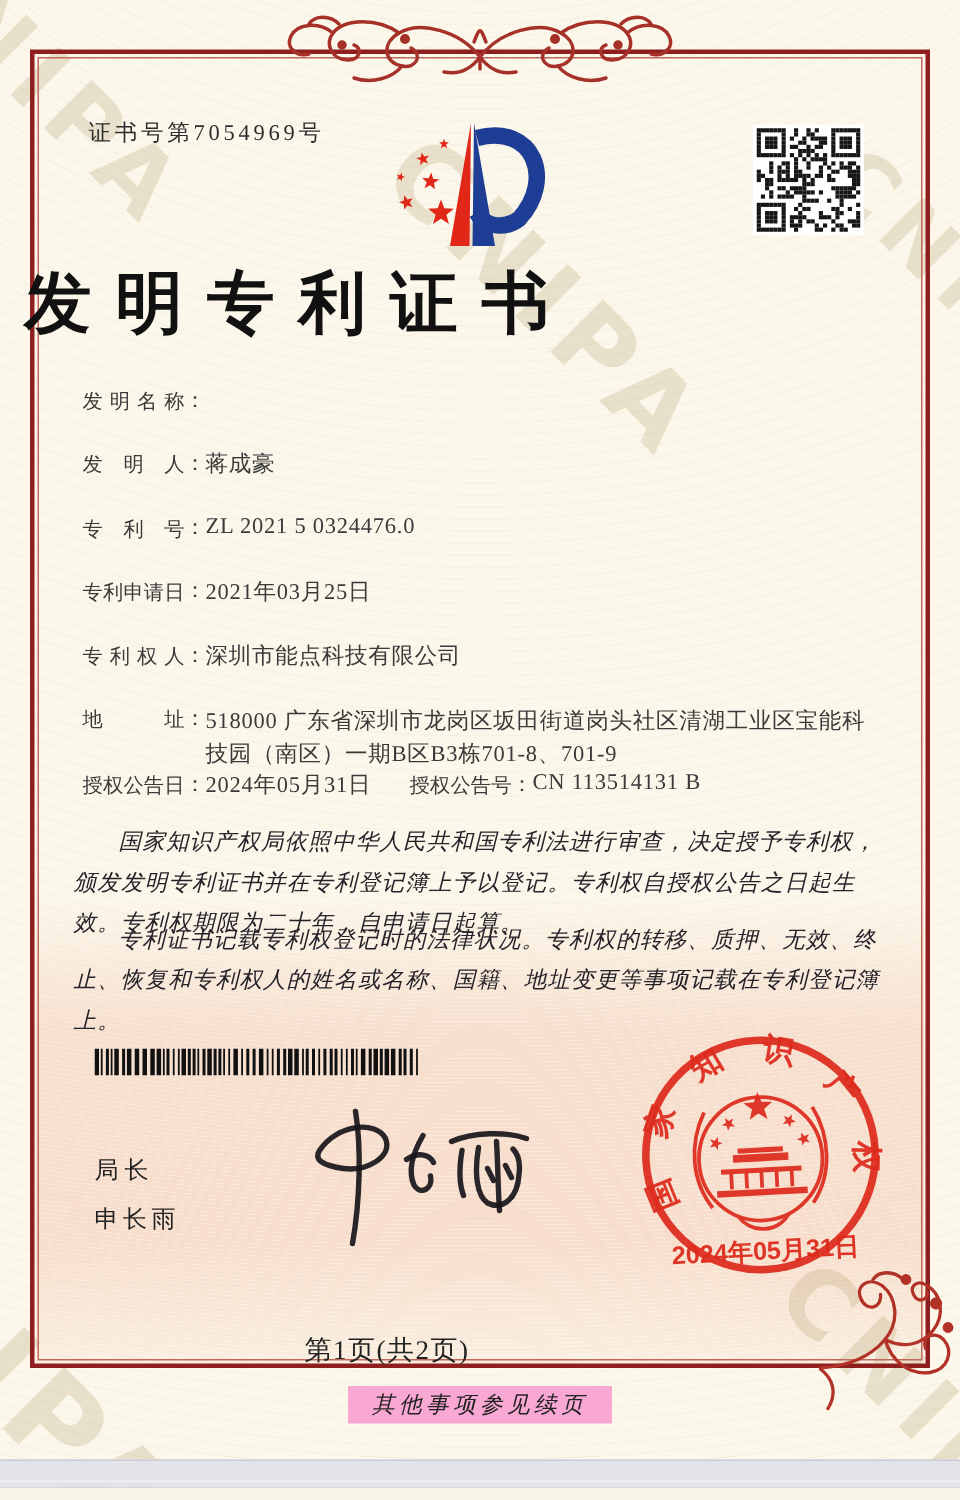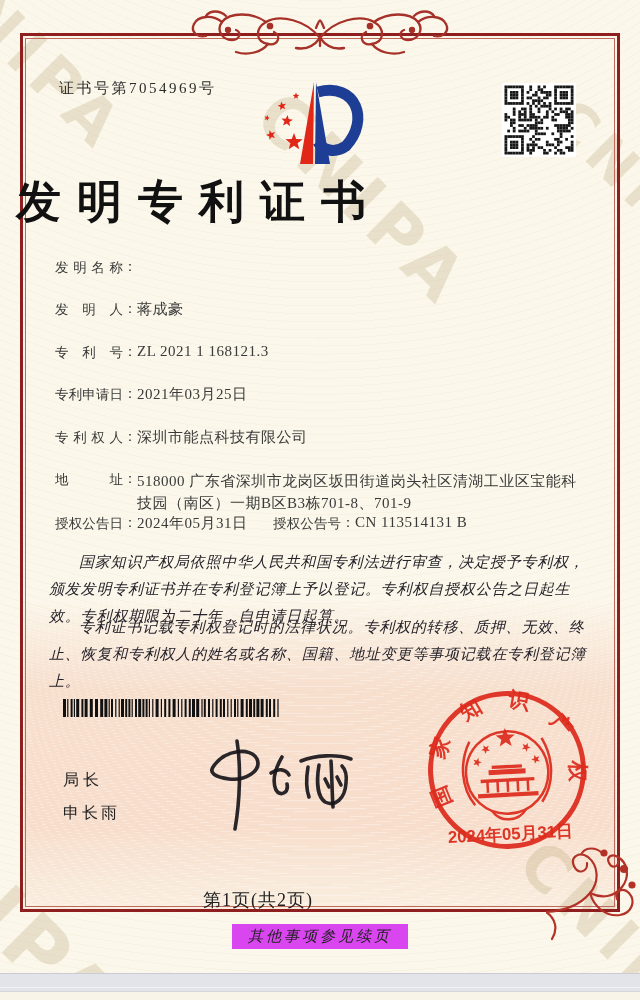--- a/index.html
+++ b/index.html
@@ -65,21 +65,21 @@
   .director-title{position:absolute;left:63px;top:770px;font-size:16px;letter-spacing:4px;color:#222;}
   .director-name{position:absolute;left:63px;top:803px;font-size:16px;letter-spacing:3px;color:#222;}
   .signature{position:absolute;left:185px;top:737px;}
   .sig-path{fill:none;stroke:#17151a;stroke-width:3.6;stroke-linecap:round;opacity:.92;}
 
   .seal{position:absolute;left:423px;top:686px;width:168px;height:168px;transform:rotate(-3deg);}
 
   .page-info{position:absolute;left:0;top:888px;width:516px;text-align:center;
              font-size:18px;letter-spacing:1px;color:#222;}
   .footer-note{position:absolute;left:50%;top:924px;transform:translateX(-50%);
-               background:#d946ef;padding:3px 16px;font-size:15px;font-style:italic;
+               background:#f9a8d4;padding:3px 16px;font-size:15px;font-style:italic;
                letter-spacing:3px;color:#222;white-space:nowrap;}
 
   .viewer-gap{position:absolute;left:0;top:973px;width:640px;height:17px;
               background:#e3e3ea;border-top:1px solid #cbcbd6;}
   .viewer-gap::after{content:"";position:absolute;left:0;bottom:3px;width:100%;height:1px;background:#f2f2f6;}
   .next-page{position:absolute;left:0;top:991px;width:640px;height:9px;
              background:#f8f4e7;border-top:1px solid #d5d5de;}
 </style>
 </head>
 <body>
@@ -452,21 +452,21 @@
     <span class="colon">：</span>
   </div>
   <div class="field" style="top:300px">
     <span class="lab">发明人</span>
     <span class="colon">：</span>
     <span class="val">蒋成豪</span>
   </div>
   <div class="field" style="top:343px">
     <span class="lab">专利号</span>
     <span class="colon">：</span>
-    <span class="val">ZL 2021 1 168121.3</span>
+    <span class="val">ZL 2021 5 0324476.0</span>
   </div>
   <div class="field" style="top:385px">
     <span class="lab">专利申请日</span>
     <span class="colon">：</span>
     <span class="val">2021年03月25日</span>
   </div>
   <div class="field" style="top:428px">
     <span class="lab">专利权人</span>
     <span class="colon">：</span>
     <span class="val">深圳市能点科技有限公司</span>

